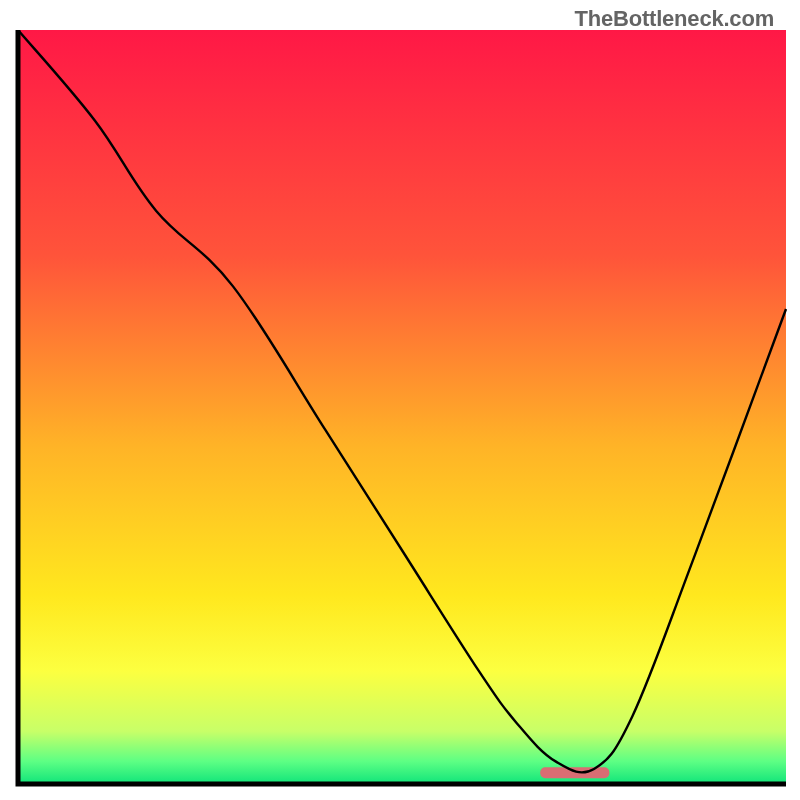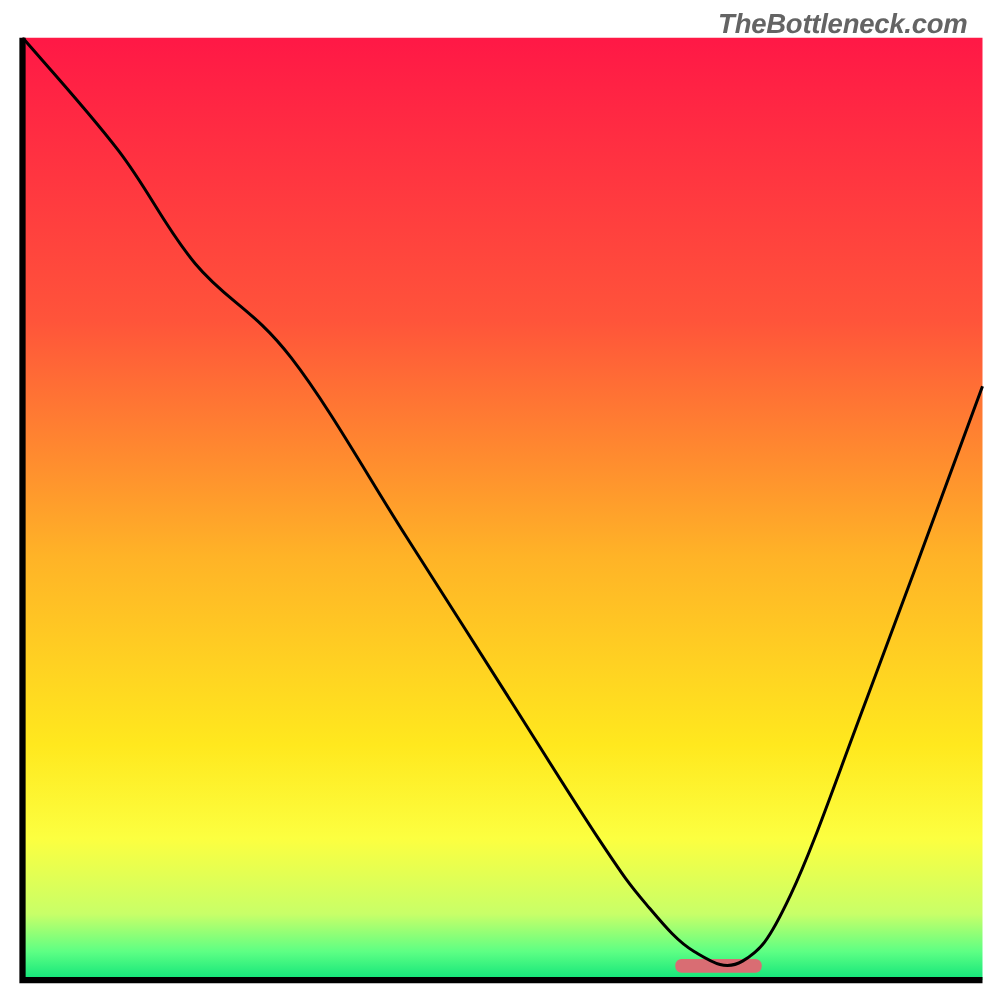--- a/index.html
+++ b/index.html
@@ -7,21 +7,20 @@
     padding: 0;
     width: 800px;
     height: 800px;
     background: #ffffff;
     font-family: Arial, Helvetica, sans-serif;
   }
   .container {
     position: relative;
     width: 792px;
     height: 800px;
-    font-style: italic;
   }
   .watermark {
     position: absolute;
     top: 6px;
     right: 18px;
     font-size: 22px;
     font-weight: bold;
     color: #646464;
     letter-spacing: -0.2px;
   }

